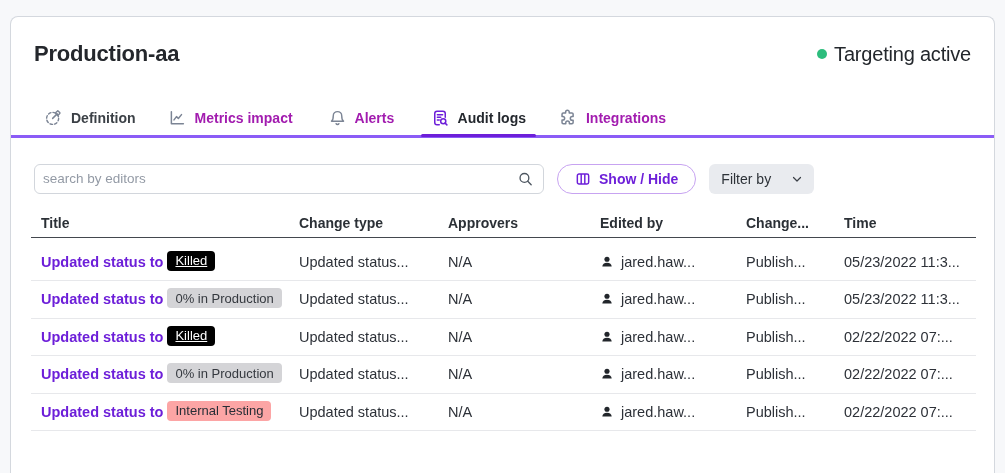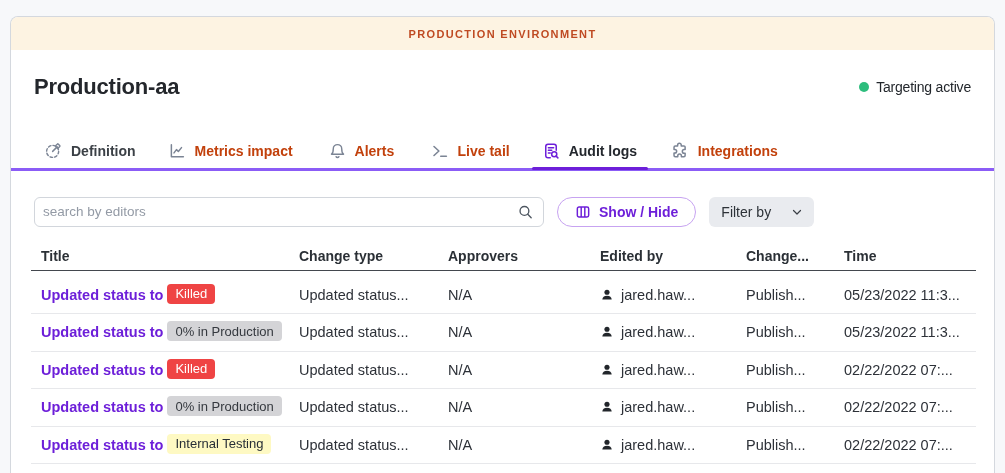--- a/index.html
+++ b/index.html
@@ -40,21 +40,21 @@
   .page-title {
     font-size:22px;
     font-weight:bold;
     color:#24272c;
     letter-spacing:-0.2px;
   }
   .head-status {
     display:flex;
     align-items:center;
     gap:16px;
-    font-size:14px;
+    font-size:20px;
     letter-spacing:-0.2px;
     color:#23272c;
   }
   .status-item { display:flex; align-items:center; gap:7px; }
   .dot {
     width:10px; height:10px; border-radius:50%;
     background:#2dbd7d;
     display:inline-block;
   }
   .swap-icon { display:inline-flex; }
@@ -66,21 +66,21 @@
     border-bottom:3px solid #8b5cf6;
     gap:12px;
   }
   .tab {
     display:flex;
     align-items:center;
     gap:9px;
     padding:0 10px 7.5px 10px;
     font-size:14px;
     font-weight:bold;
-    color:#c2410c;
+    color:#a21caf;
     cursor:pointer;
     position:relative;
   }
   .tab .ticon { display:inline-flex; }
   .tab:nth-child(1) { min-width:111px; }
   .tab:nth-child(2) { min-width:149px; }
   .tab:nth-child(3) { min-width:90px; }
   .tab:nth-child(4) { min-width:99px; }
   .tab:nth-child(5) { min-width:116px; }
   .tab:nth-child(6) { min-width:130px; }
@@ -189,34 +189,31 @@
   }
   .badge {
     display:inline-block;
     margin-left:4px;
     padding:2.5px 8px;
     border-radius:4px;
     font-size:13px;
     position:relative;
     top:-1px;
   }
-  .badge[data-variant="red"]  { background:#ef4444; color:#fff; }
+  .badge[data-variant="red"]  { background:#000000; color:#fff;text-decoration:underline; }
   .badge[data-variant="gray"] { background:#d4d4d7; color:#35393f; }
-  .badge[data-variant="blue"] { background:#fef9c3; color:#272e36; }
+  .badge[data-variant="blue"] { background:#fca5a5; color:#272e36; }
   .edited-cell { display:flex; align-items:center; gap:7px;text-align:center; }
   .person-icon { display:inline-flex; flex:none; }
 </style>
 </head>
 <body>
 
 <div class="card">
 
-  <div class="banner">
-    <span>PRODUCTION ENVIRONMENT</span>
-  </div>
 
   <div class="page-head">
     <h1 class="page-title">Production-aa</h1>
     <div class="head-status">
       <span class="status-item">
         <span class="dot"></span>
         <span>Targeting active</span>
       </span>
     </div>
   </div>
@@ -242,29 +239,20 @@
       <span>Metrics impact</span>
     </div>
     <div class="tab">
       <span class="ticon">
         <svg width="17" height="18" viewBox="0 0 24 24" fill="none" stroke="#7b8494" stroke-width="2" stroke-linecap="round" stroke-linejoin="round">
           <path d="M18 9 a6 6 0 1 0 -12 0 c0 6 -2.5 7.5 -2.5 7.5 h17 s-2.5 -1.5 -2.5 -7.5"></path>
           <path d="M10 20 a2.2 2.2 0 0 0 4 0"></path>
         </svg>
       </span>
       <span>Alerts</span>
-    </div>
-    <div class="tab">
-      <span class="ticon">
-        <svg width="18" height="18" viewBox="0 0 24 24" fill="none" stroke="#7b8494" stroke-width="2.1" stroke-linecap="round" stroke-linejoin="round">
-          <path d="M4 6 L10.5 12 L4 18"></path>
-          <path d="M13 19 H20.5"></path>
-        </svg>
-      </span>
-      <span>Live tail</span>
     </div>
     <div class="tab selected">
       <span class="ticon">
         <svg width="18" height="18" viewBox="0 0 24 24" fill="none" stroke="#6d1fd9" stroke-width="2" stroke-linecap="round" stroke-linejoin="round">
           <path d="M19 11 V6 a3 3 0 0 0 -3 -3 H8 a3 3 0 0 0 -3 3 v12 a3 3 0 0 0 3 3 h3"></path>
           <path d="M8.5 7.5 H15.5"></path>
             <path d="M8.5 11 H13"></path>
             <path d="M8.5 14.5 H11"></path>
           <circle cx="16.3" cy="16.3" r="3.4"></circle>
           <path d="M18.8 18.8 L21.2 21.2"></path>

